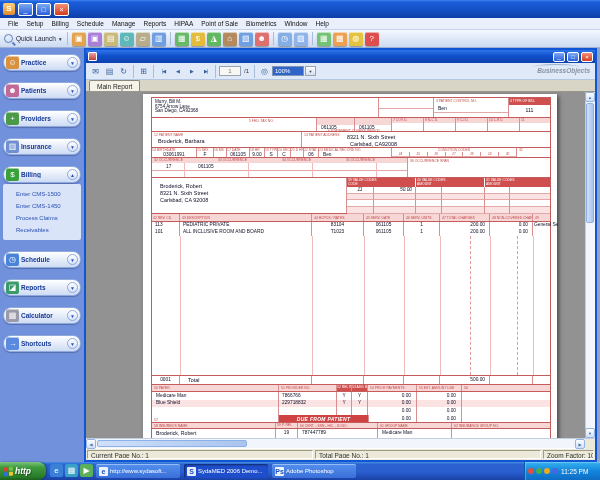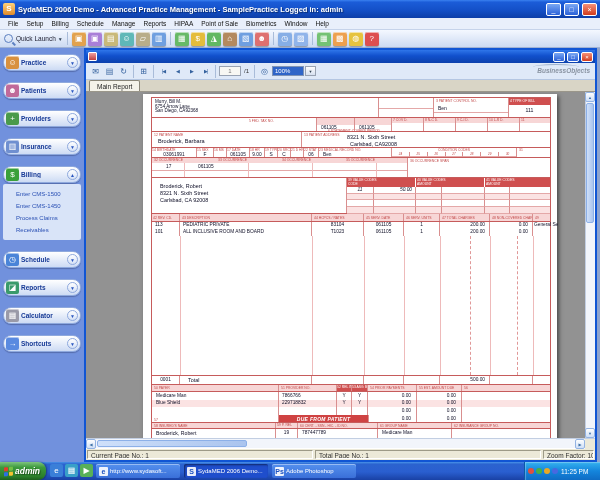--- a/index.html
+++ b/index.html
@@ -96,21 +96,20 @@
 .tray-ico{width:6px;height:6px;border-radius:50%}
 .clock{color:#fff;font-size:6.5px;margin-left:1px}
 </style>
 </head>
 <body>
 
 <div class="screen">
 
   <div class="titlebar">
     <span class="app-ico">S</span>
-    <span class="title-text">SydaMED 2006 Demo - Advanced Practice Management - SamplePractice  Logged in: admin</span>
     <span class="win-btn b-blue">_</span>
     <span class="win-btn b-blue">□</span>
     <span class="win-btn b-red">×</span>
   </div>
 
   <div class="menubar">
     <span class="menu-item">File</span>
     <span class="menu-item">Setup</span>
     <span class="menu-item">Billing</span>
     <span class="menu-item">Schedule</span>
@@ -732,21 +731,21 @@
   </div>
 
   <div class="taskbar">
     <div class="start">
       <span class="flag">
         <i style="background:#e33b2e"></i>
           <i style="background:#71bf44"></i>
           <i style="background:#2e6fe3"></i>
           <i style="background:#f4c430"></i>
       </span>
-      <span class="start-label">admin</span>
+      <span class="start-label">http</span>
     </div>
     <div class="ql">
       <span class="ql-ico" style="background-color: rgb(58, 127, 216);">e</span>
       <span class="ql-ico" style="background-color: rgb(57, 160, 200);">▦</span>
       <span class="ql-ico" style="background-color: rgb(88, 176, 88);">▶</span>
     </div>
     <div class="task" style="left:96px">
       <span class="task-ico">e</span>
       <span>http://www.sydasoft...</span>
     </div>

